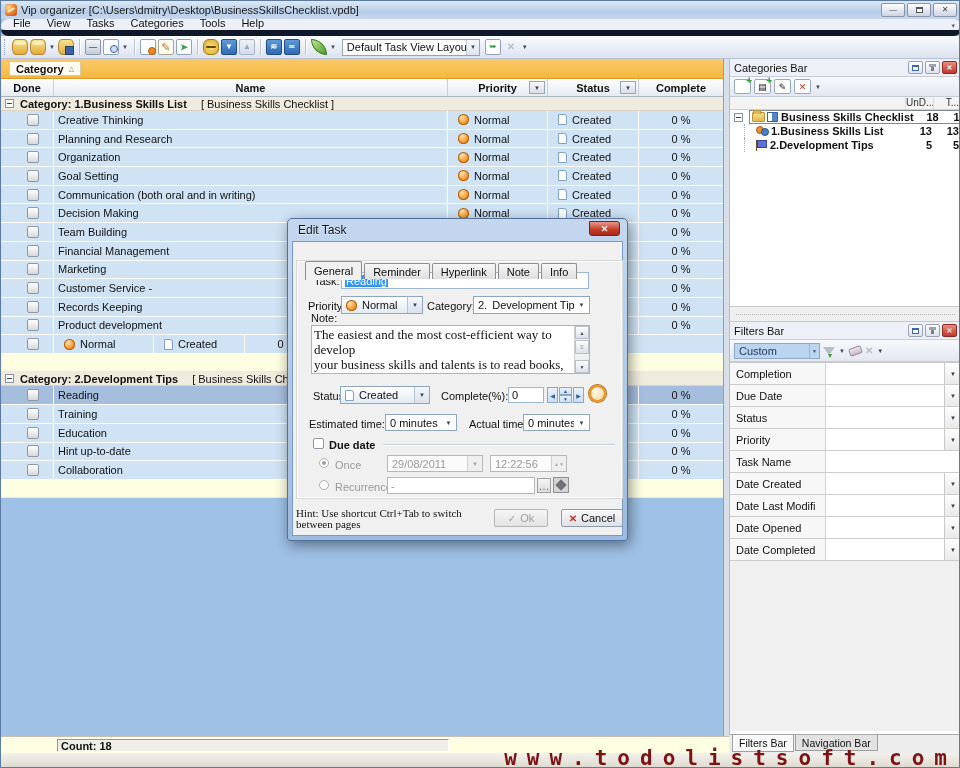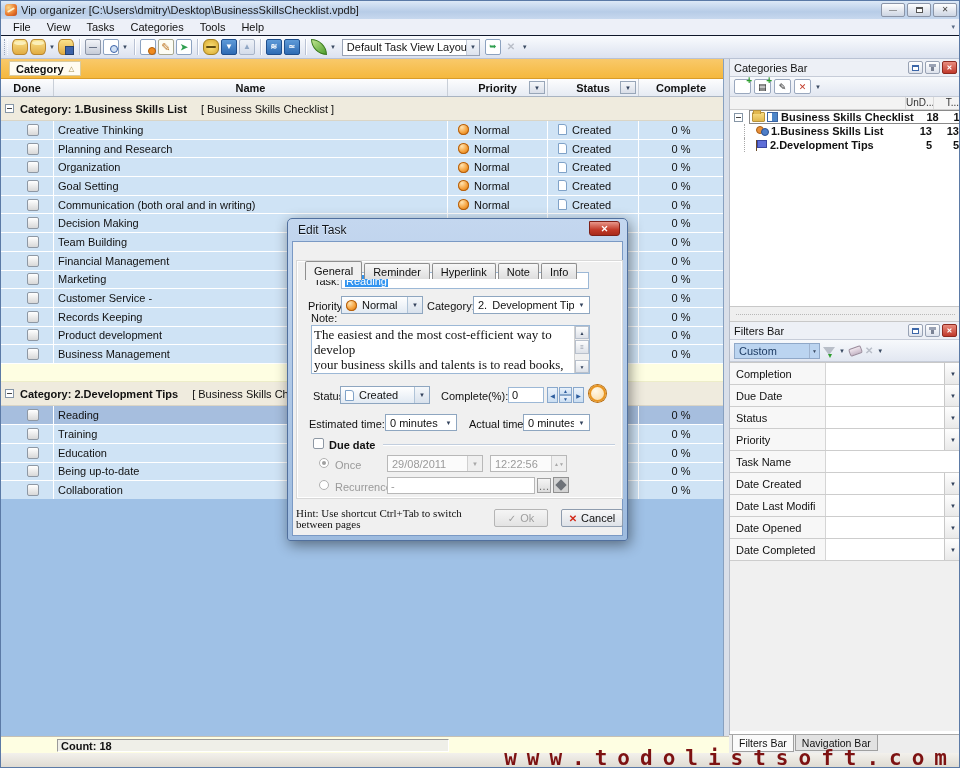--- a/index.html
+++ b/index.html
@@ -16,22 +16,22 @@
   .appicon{width:12px;height:12px;border-radius:3px;
     background:radial-gradient(circle at 30% 30%,#FBD98A,#E8762B 60%,#B5441A);position:relative;flex:none;}
   .appicon::after{content:'';position:absolute;left:2px;top:5px;width:8px;height:2px;background:#FFF3D0;transform:rotate(-30deg);border-radius:2px;}
   .wtitle{font-size:11px;color:#1A1A1A;white-space:nowrap;overflow:hidden;}
   .winbtns{margin-left:auto;display:flex;gap:2px;}
   .wbtn{width:24px;height:14px;border:1px solid #8B95A8;border-radius:2px;
     background:linear-gradient(#FEFEFE,#CDD5E3);display:flex;align-items:center;justify-content:center;
     font-size:8px;color:#444;line-height:1;}
   .wbtn .rsq{width:7px;height:6px;border:1px solid #555;border-top-width:2px;background:#FFF;}
 
-  .menubar{left:0;top:18px;width:960px;height:17px;background:#EDF0F8;border-bottom:1px solid #0f172a;
-    display:flex;align-items:center;padding-left:4px;}
+  .menubar{left:0;top:18px;width:960px;height:17px;background:#EDF0F8;border-bottom:6px solid #0f172a;
+    display:flex;align-items:flex-end;padding-left:4px;border-radius:7px;}
   .mitem{padding:0 8px;height:15px;display:flex;align-items:center;}
   .menuchev{margin-left:auto;margin-right:6px;font-size:7px;color:#5A6A85;}
 
   .toolbar{left:0;top:35px;width:960px;height:23px;
     background:linear-gradient(180deg,#F9FBFE,#DCE2EF);border-bottom:1px solid #B9C2D4;
     display:flex;align-items:center;padding-left:3px;gap:2px;}
   .grip{width:4px;height:16px;border-left:1px dotted #9AA6BC;border-right:1px dotted #FFF;margin-right:2px;}
   .tsep{width:1px;height:16px;background:#B9C2D4;margin:0 3px;box-shadow:1px 0 0 #FFF;}
   .tbi{width:16px;height:16px;border-radius:2px;display:flex;align-items:center;justify-content:center;
        font-size:9px;line-height:1;flex:none;position:relative;}
@@ -66,21 +66,21 @@
   .bandtri{font-size:7px;color:#C2B285;}
 
   .thead{left:0;top:78px;width:722px;height:18px;display:flex;
     background:linear-gradient(#FDFDFE,#E6EBF3);border-bottom:1px solid #A9B4C2;font-weight:bold;}
   .hc{display:flex;align-items:center;justify-content:center;border-right:1px solid #C9CFD8;position:relative;}
   .hdrbtn{position:absolute;right:2px;top:2px;width:16px;height:13px;border:1px solid #98A6B8;
     background:linear-gradient(#F5F7FA,#D9DEE8);display:flex;align-items:center;justify-content:center;
     font-size:6px;color:#33425C;}
 
   .tablebody{left:0;top:96px;width:722px;}
-  .grow{display:flex;align-items:center;height:24px;background:#EFEBDE;border-bottom:1px solid #DAD5C6;}
+  .grow{display:flex;align-items:center;height:14px;background:#EFEBDE;border-bottom:1px solid #DAD5C6;}
   .minusbox{width:9px;height:9px;border:1px solid #8696A6;background:#FFF;margin:0 6px 0 4px;position:relative;flex:none;}
   .minusbox::after{content:'';position:absolute;left:1px;right:1px;top:3px;height:1px;background:#444;}
   .glabel{font-weight:bold;}
   .gsub{margin-left:14px;}
   .trow{display:flex;height:18.7px;background:#CFE3F5;border-bottom:1px solid #FFF;}
   .trow.selected{background:#A6BEDE;}
   .cell{display:flex;align-items:center;border-right:1px solid #FFF;height:100%;}
   .c-done{width:53px;padding-left:26px;}
   .c-name{width:394px;padding-left:4px;}
   .c-pri{width:100px;padding-left:10px;gap:5px;}
@@ -492,21 +492,20 @@
             <span class="pageic"></span>
             <span>Created</span>
           </div>
           <div class="cell c-comp">0 %</div>
         </div>
 
         <div class="trow">
           <div class="cell c-done">
             <span class="cb"></span>
           </div>
-          <div class="cell c-name">Business Management</div>
           <div class="cell c-pri">
             <span class="ball"></span>
             <span>Normal</span>
           </div>
           <div class="cell c-status">
             <span class="pageic"></span>
             <span>Created</span>
           </div>
           <div class="cell c-comp">0 %</div>
         </div>
@@ -564,21 +563,21 @@
             <span class="pageic"></span>
             <span>Created</span>
           </div>
           <div class="cell c-comp">0 %</div>
         </div>
 
         <div class="trow">
           <div class="cell c-done">
             <span class="cb"></span>
           </div>
-          <div class="cell c-name">Being up-to-date</div>
+          <div class="cell c-name">Hint up-to-date</div>
           <div class="cell c-pri">
             <span class="ball"></span>
             <span>Normal</span>
           </div>
           <div class="cell c-status">
             <span class="pageic"></span>
             <span>Created</span>
           </div>
           <div class="cell c-comp">0 %</div>
         </div>

